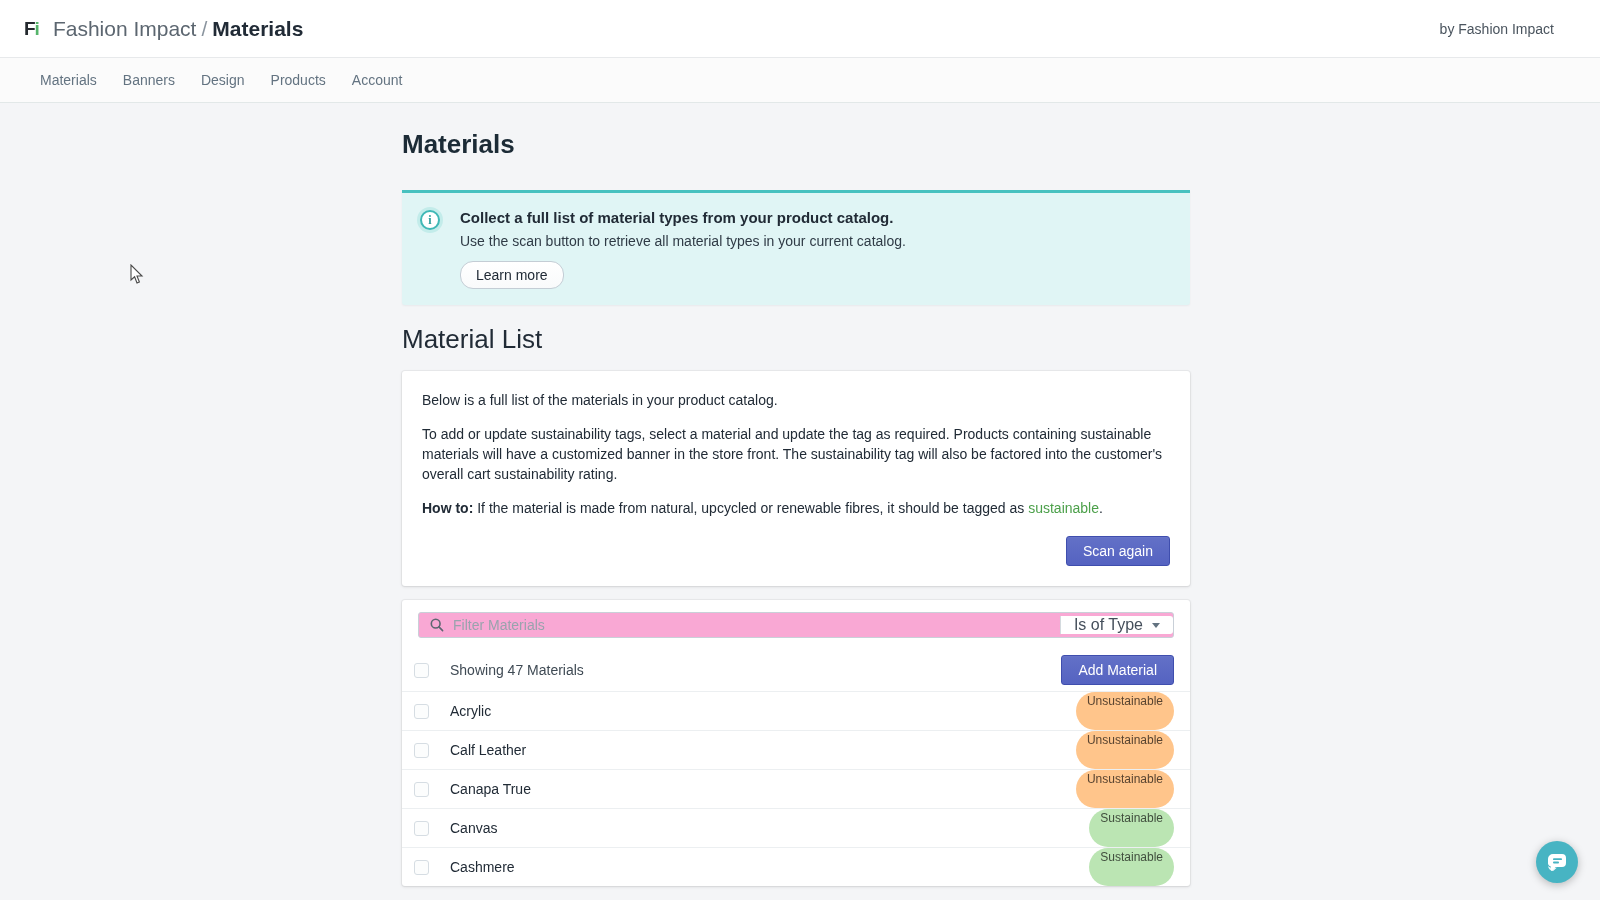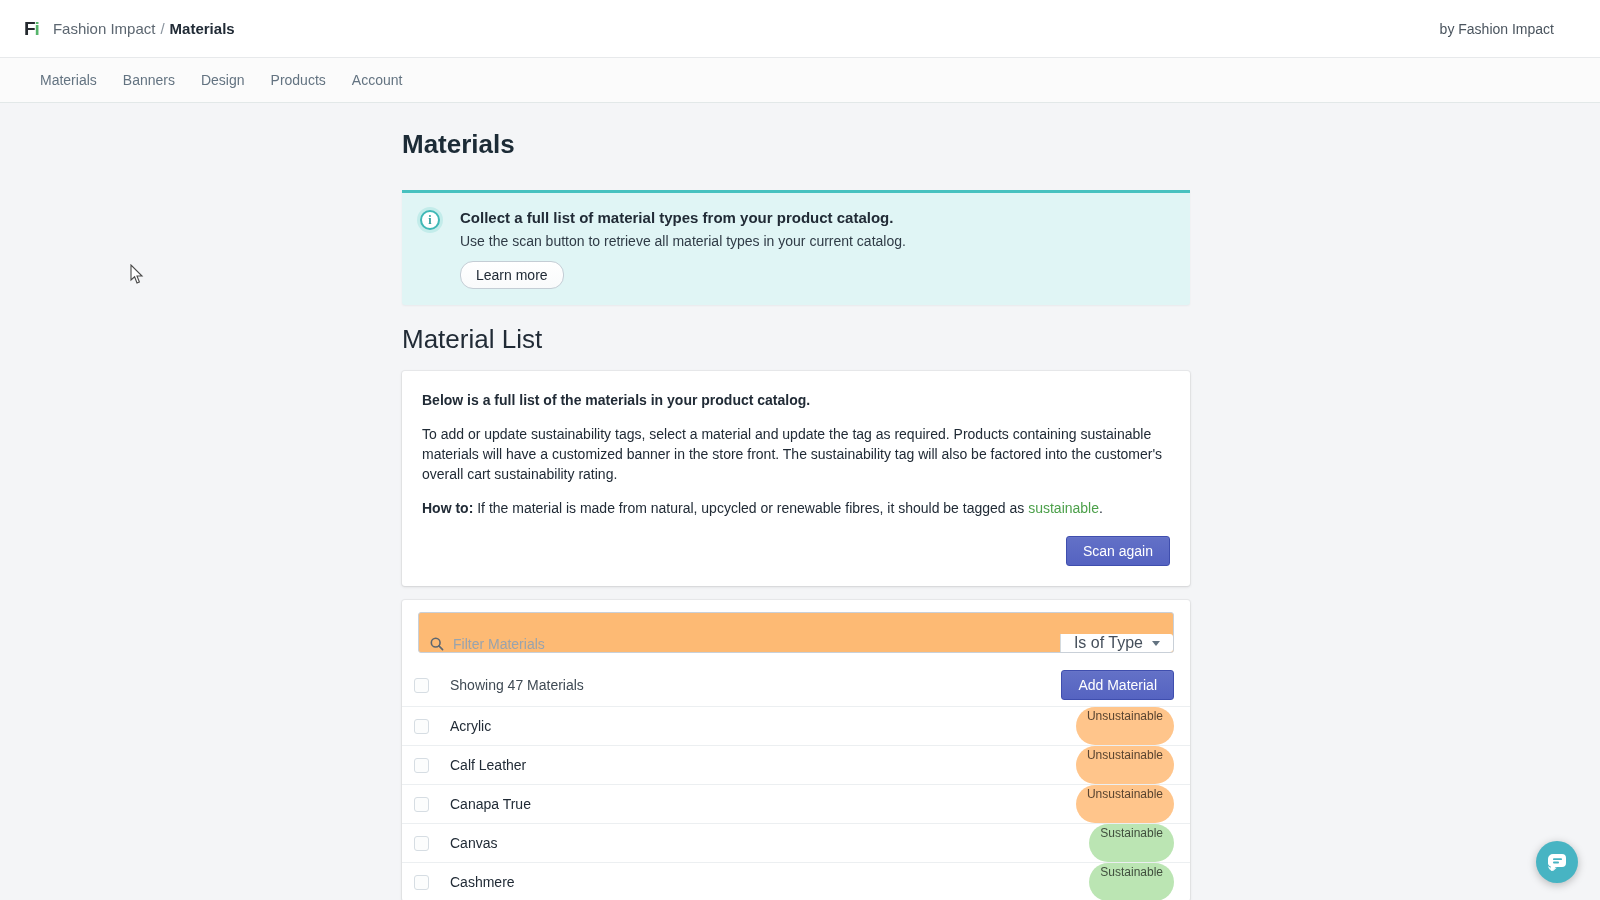--- a/index.html
+++ b/index.html
@@ -12,21 +12,21 @@
     position: relative;
   }
 
   
   .topbar {
     height: 58px; background: #ffffff; border-bottom: 1px solid #e7e9eb;
     display: flex; align-items: center; padding: 0 20px 0 24px;
   }
   .logo { font-weight: 700; font-size: 19px; letter-spacing: -1px; color: #24292e; }
   .logo .logo-i { color: #56b56b; }
-  .crumbs { margin-left: 14px; font-size: 15px; color: #5c6670; }
+  .crumbs { margin-left: 14px; font-size: 21px; color: #5c6670; }
   .crumbs .crumb-sep { color: #8a949e; margin: 0 5px; }
   .crumbs .crumb-current { color: #212b36; font-weight: 600; }
   .byline { margin-left: auto; font-size: 14px; color: #4a545e; padding-right: 26px; }
 
   
   .navbar {
     height: 45px; background: #fbfbfb; border-bottom: 1px solid #e2e8e8;
     display: flex; align-items: center; padding-left: 40px; gap: 26px;
   }
   .nav-item { font-size: 14px; color: #637381; cursor: pointer; }
@@ -63,40 +63,40 @@
 
   .section-title { font-size: 26px; font-weight: 400; color: #212b36; margin-top: 19px; }
 
   
   .card {
     background: #ffffff; border-radius: 3px;
     box-shadow: 0 0 0 1px rgba(63,63,68,.05), 0 1px 3px 0 rgba(63,63,68,.15);
   }
   .info-card { margin-top: 16px; padding: 20px; }
   .info-card p { font-size: 14px; line-height: 1.42; color: #212b36; }
-  .p-lead { font-weight: 700; font-size: 14.5px; }
+  .p-lead { font-weight: 400; font-size: 14.5px; }
   .info-card p + p { margin-top: 14px; }
   .howto-label { font-weight: 700; }
   .link-green { color: #4ca04a; text-decoration: none; cursor: pointer; }
   .card-actions { text-align: right; margin-top: 18px; }
   .btn-primary {
     display: inline-block; background: linear-gradient(to bottom, #6371c7, #5563c1);
     border: 1px solid #3f4eae; border-radius: 3px; color: #ffffff;
     font-size: 14px; padding: 6px 16px; cursor: pointer;
     box-shadow: inset 0 1px 0 0 #6774c8;
     font-family: "Liberation Sans", sans-serif;
     text-align: center;
   }
 
   
   .table-card { margin-top: 14px; overflow: hidden; }
   .filter-area { padding: 12px 16px 11px; }
   .filter-box {
-    display: flex; align-items: flex-end; border: 1px solid #c9d0d8;
-    border-radius: 3px; height: 41px; background: #fdba74;
+    display: flex; align-items: center; border: 1px solid #c9d0d8;
+    border-radius: 3px; height: 26px; background: #f9a8d4;
   }
   .search-seg { flex: 1; display: flex; align-items: center; padding-left: 11px; }
   .search-glyph { width: 14px; height: 14px; margin-right: 9px; flex: 0 0 auto; }
   .filter-input {
     border: none; outline: none; flex: 1; font-size: 14px; color: #212b36;
     font-family: "Liberation Sans", sans-serif; background: transparent;
   }
   .filter-input::placeholder { color: #99a3ad; }
   .type-seg {
     border-left: 1px solid #d4dade; display: flex; align-items: center;

